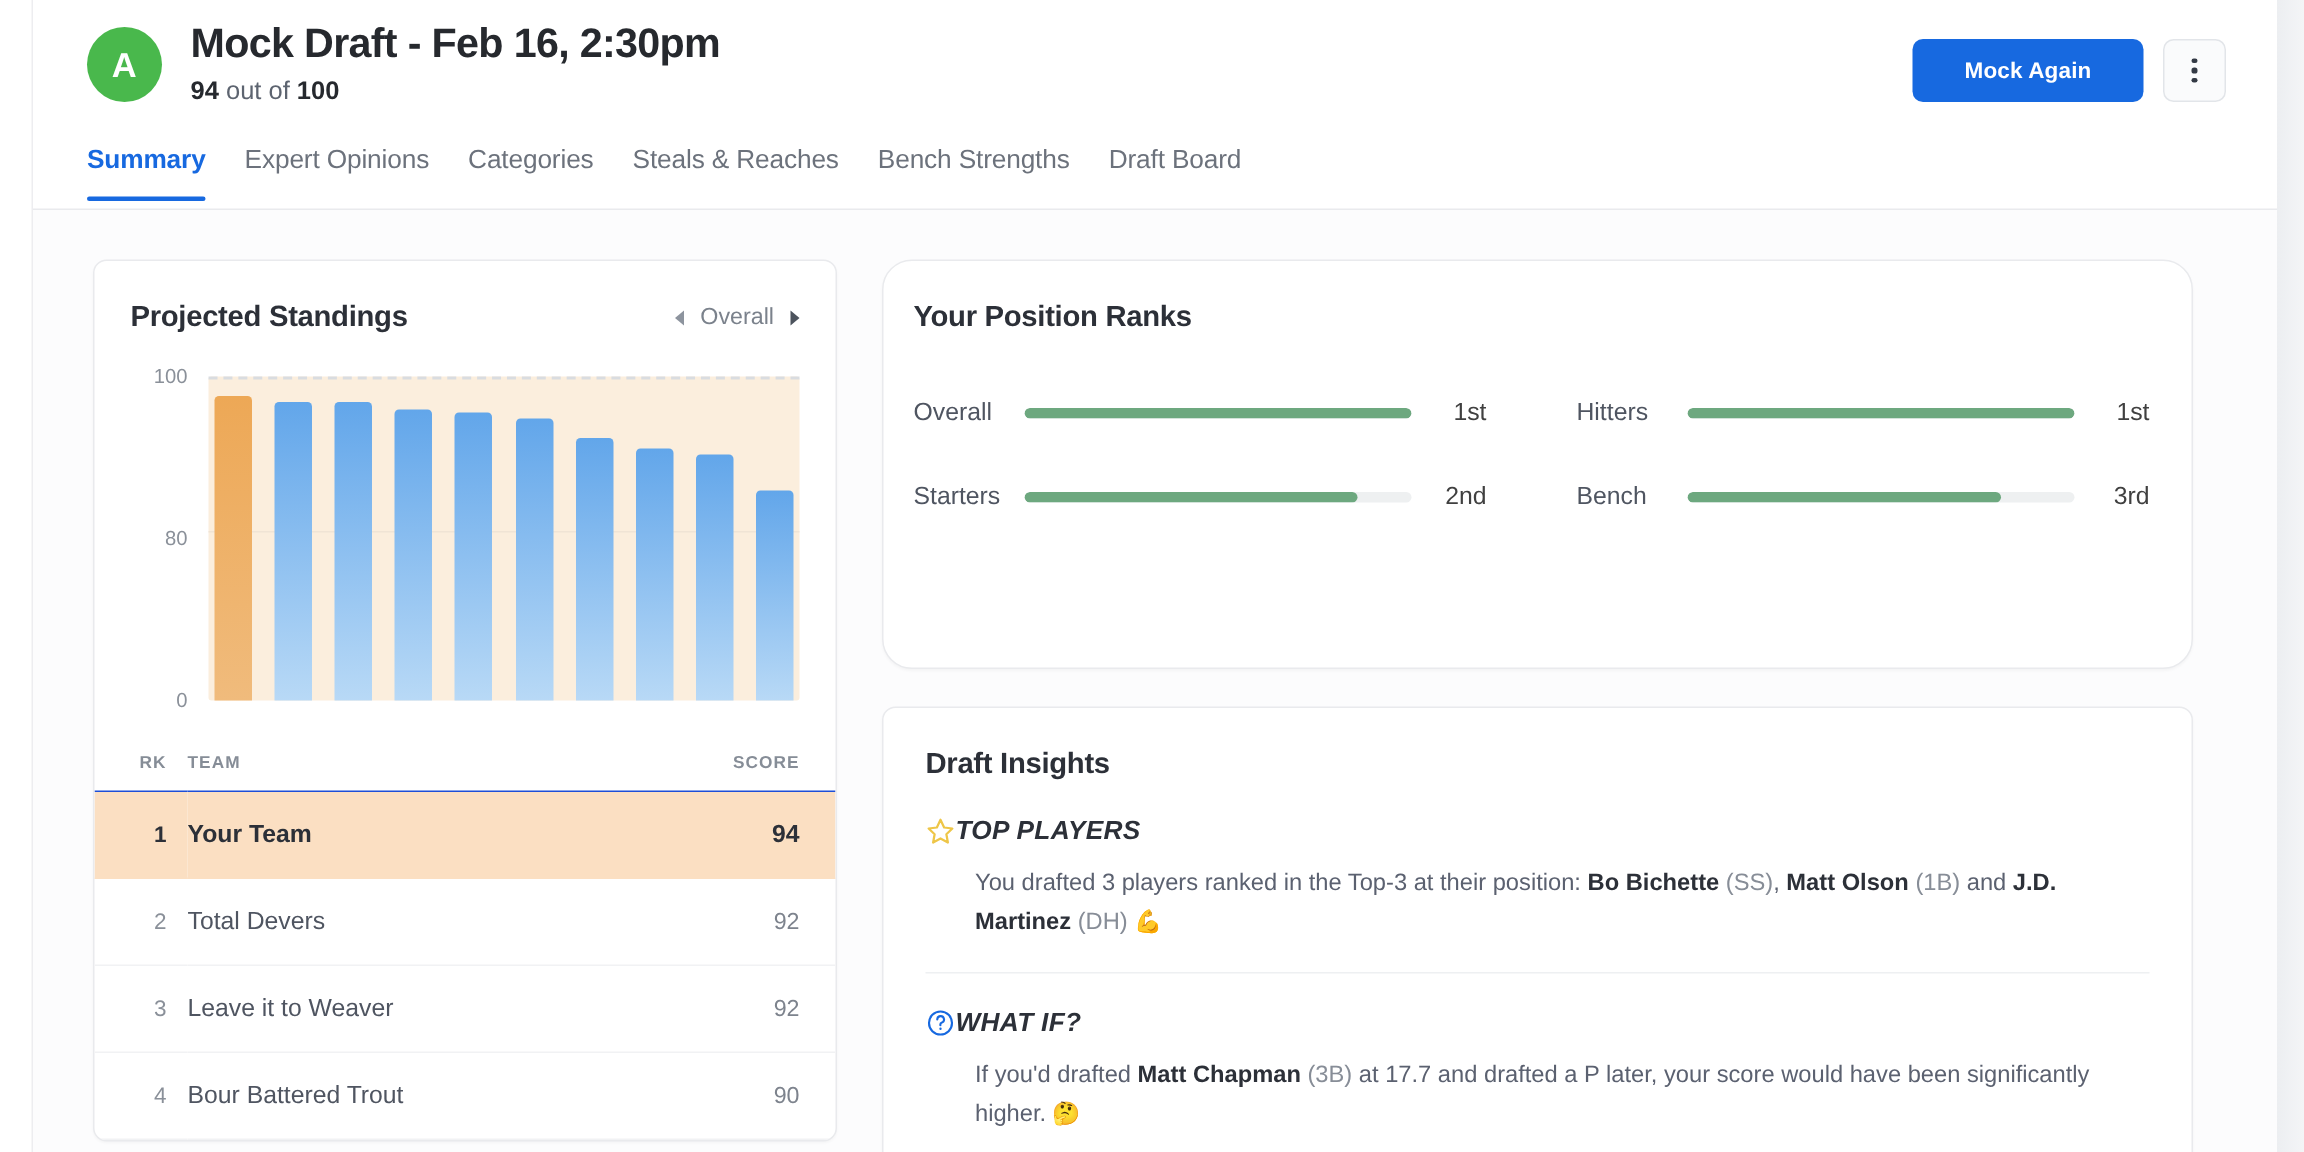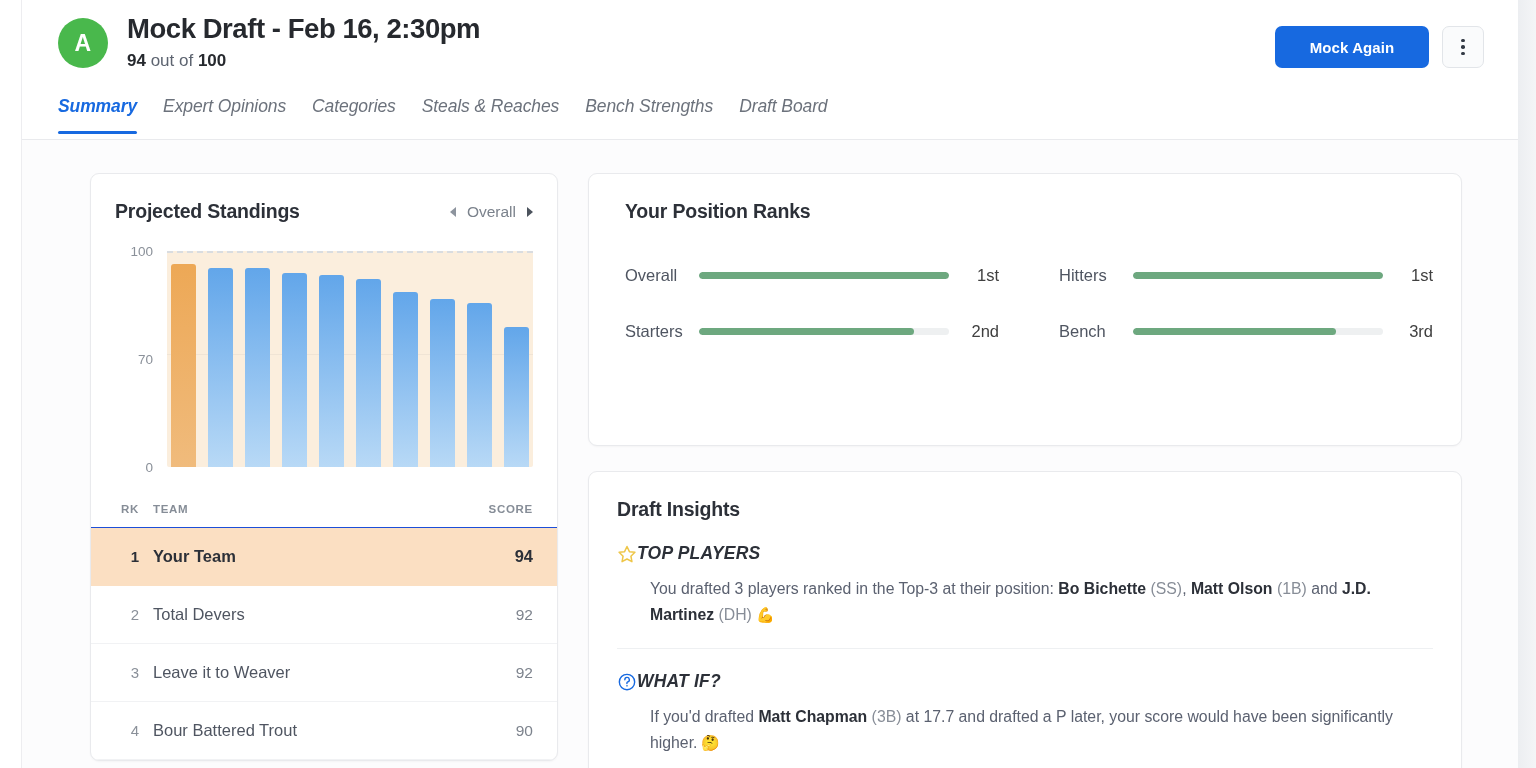--- a/index.html
+++ b/index.html
@@ -139,21 +139,20 @@
   
   .tabs {
     position: absolute;
     top: 88px; left: 22px;
     width: 1496px;
     height: 52px;
     display: flex;
     align-items: flex-start;
     padding-left: 36px;
     gap: 0;
-    font-style: italic;
   }
   .tab {
     font-size: 17.5px;
     color: #6c727c;
     padding: 0 13px;
     height: 46px;
     line-height: 36px;
     cursor: pointer;
     position: relative;
     white-space: nowrap;
@@ -197,21 +196,21 @@
   .col-right { width: 874px; flex: 0 0 874px; }
 
   .card {
     background: #ffffff;
     border: 1px solid #e9eaed;
     border-radius: 9px;
     box-shadow: 0 1px 2px rgba(20,25,35,0.035);
   }
 
   
-  .standings-card { overflow: hidden; margin-left: 28px; }
+  .standings-card { overflow: hidden; }
 
   .standings-head {
     display: flex;
     align-items: center;
     justify-content: space-between;
     padding: 26px 24px 0 24px;
   }
   .card-title {
     font-size: 19.5px;
     font-weight: bold;
@@ -331,21 +330,21 @@
   .tbl tr.mine { background: #fbdfc2; }
   .tbl tr.mine td {
     color: #2c3038;
     font-weight: bold;
     border-bottom: 1px solid #fbdfc2;
   }
   .tbl tr.mine td.c-rk { color: #2c3038; font-weight: bold; }
   .tbl tr.mine td.c-score { color: #2c3038; font-weight: bold; font-size: 16.5px; }
 
   
-  .ranks-card { padding: 26px 28px 30px 36px; }
+  .ranks-card { padding: 26px 28px 30px 20px; border-radius: 20px; }
   .ranks-grid {
     display: grid;
     grid-template-columns: 1fr 1fr;
     column-gap: 60px;
     row-gap: 0;
     margin-top: 24px;
   }
   .rank-row {
     display: flex;
     align-items: center;
@@ -456,21 +455,21 @@
           <div class="pager">
             <span class="arrow left"></span>
             <span>Overall</span>
             <span class="arrow right"></span>
           </div>
         </div>
 
         <div class="chart-wrap">
           <div class="chart-axis" id="chart-axis">
               <div class="axis-label" style="top: 226px;">0</div>
-              <div class="axis-label" style="top: 118px;">70</div>
+              <div class="axis-label" style="top: 118px;">80</div>
               <div class="axis-label" style="top: 10px;">100</div>
             </div>
           <div class="chart-plot">
             <div class="plot-bg"></div>
             <div class="gridline" style="top:10px;"></div>
             <div class="gridline solid" style="top:113px;"></div>
             <div class="bars" id="chart-bars">
                 <div class="bar highlight" style="height: 203.04px;"></div>
                 <div class="bar" style="height: 198.72px;"></div>
                 <div class="bar" style="height: 198.72px;"></div>

